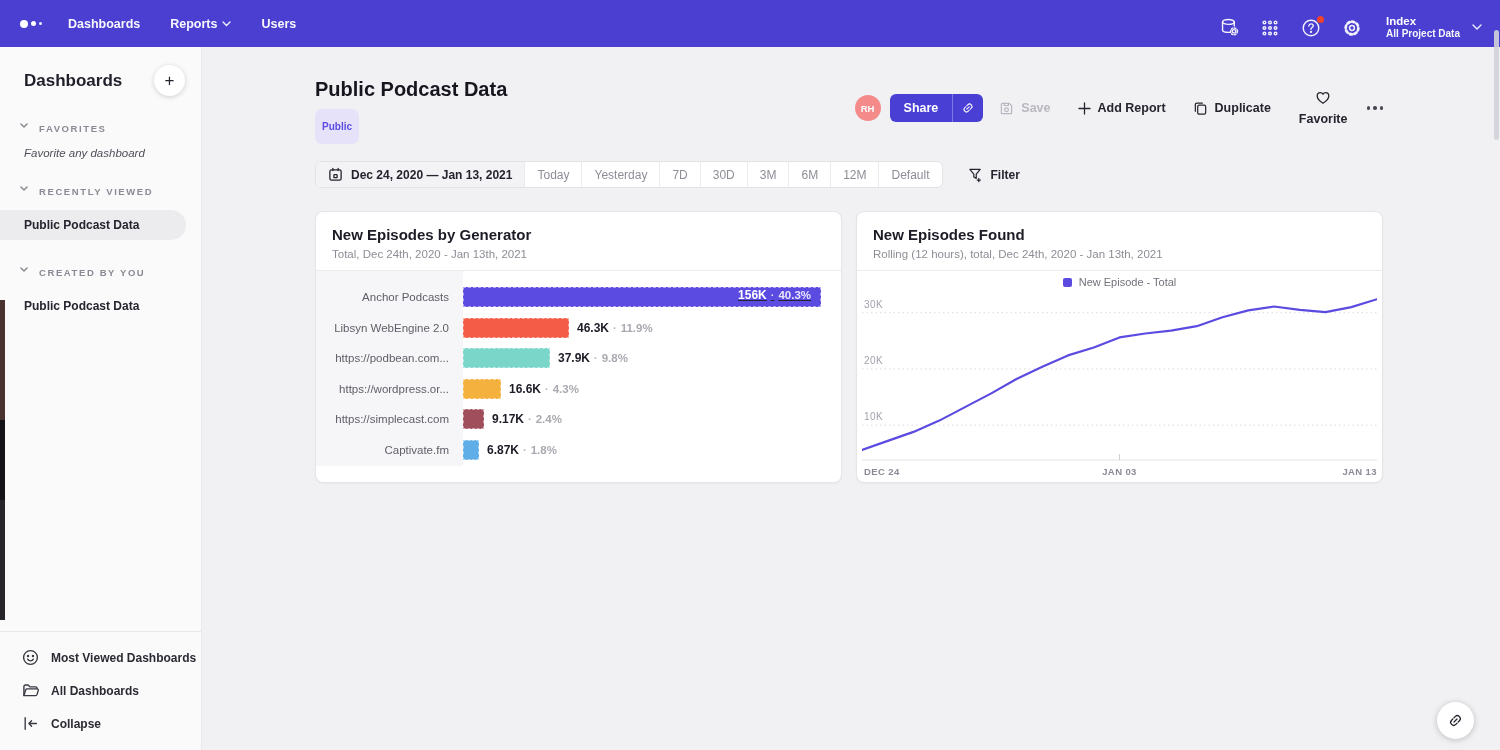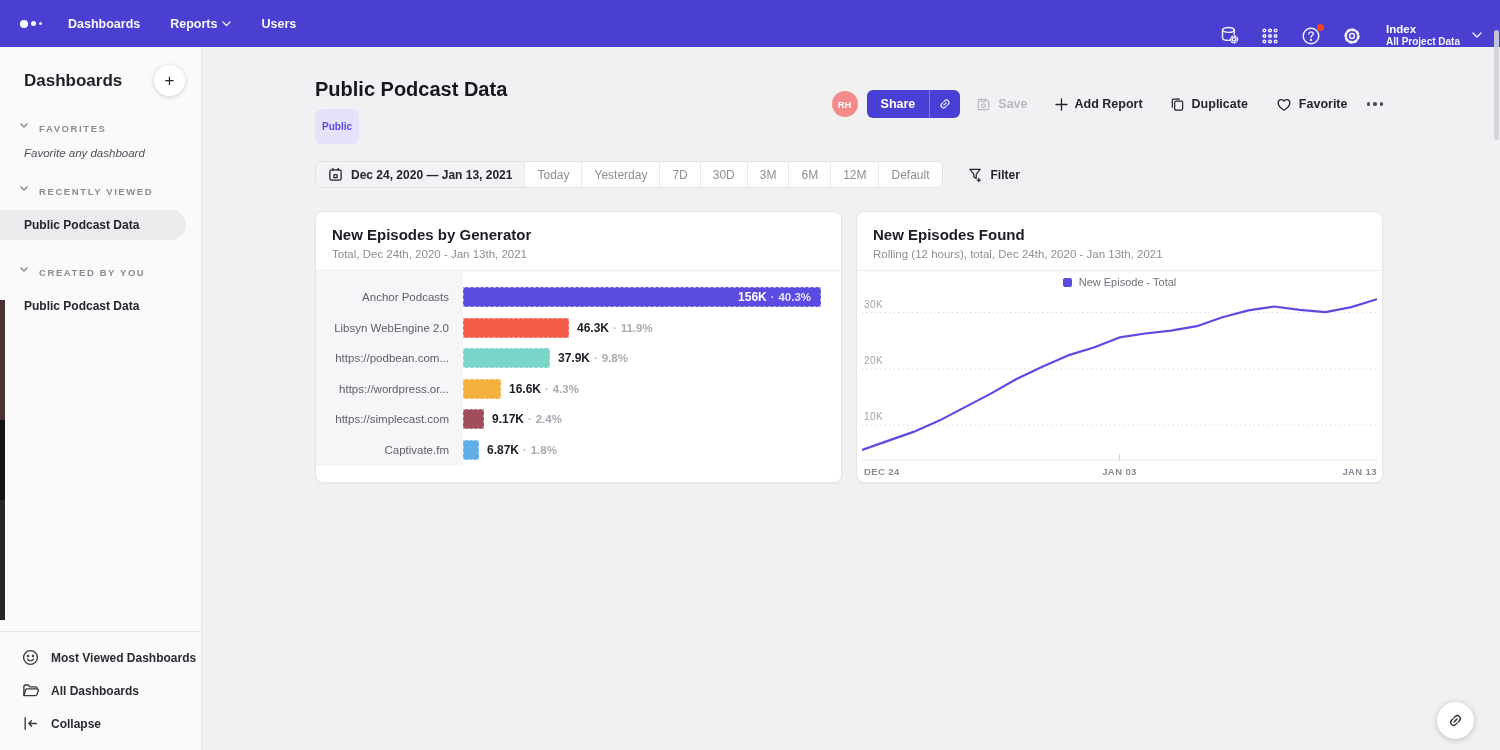--- a/index.html
+++ b/index.html
@@ -14,21 +14,21 @@
   .logo i:nth-child(1){ width:8px; height:8px; }
   .logo i:nth-child(2){ width:5px; height:5px; }
   .logo i:nth-child(3){ width:3px; height:3px; opacity:.9; }
   .nav-item { color:rgba(255,255,255,.96); font-size:12.5px; font-weight:700; margin-right:30px;
     display:flex; align-items:center; gap:5px; cursor:pointer; }
   .search-box { position:absolute; left:553px; top:10px; width:379px; height:27px;
     background:rgba(0,0,0,.16); border-radius:6px; display:flex; align-items:center; justify-content:center; gap:7px; }
   .search-box input { background:transparent; border:none; outline:none; color:rgba(255,255,255,.85);
     font-size:12px; font-family:inherit; width:220px; }
   .search-box input::placeholder { color:rgba(255,255,255,.78); }
-  .nav-right { position:absolute; right:18px; top:12px; height:47px; display:flex; align-items:center; gap:19px; }
+  .nav-right { position:absolute; right:18px; top:4px; height:47px; display:flex; align-items:center; gap:19px; }
   .nav-icon { position:relative; width:22px; height:22px; display:flex; align-items:center; justify-content:center; cursor:pointer; }
   .nav-icon svg { stroke:rgba(255,255,255,.92); fill:none; stroke-width:1.3; stroke-linecap:round; stroke-linejoin:round; }
   .help-badge { position:absolute; top:-1px; right:-2px; width:7px; height:7px; border-radius:50%; background:var(--help-badge,#f0432c); }
   .project { display:flex; align-items:center; gap:12px; color:#fff; margin-left:4px; cursor:pointer; }
   .project .pname { font-size:11.5px; font-weight:700; line-height:13px; }
   .project .pscope { font-size:10px; font-weight:700; opacity:.95; line-height:12px; }
 
   
   .sidebar { position:absolute; left:0; top:47px; width:202px; bottom:0; background:#fafafa; border-right:1px solid #e9e9eb; z-index:20; }
   .sb-head { display:flex; align-items:center; justify-content:space-between; padding:18px 16px 0 24px; }
@@ -60,21 +60,21 @@
   .share-btn { display:flex; align-items:stretch; height:28px; margin-left:9px; border-radius:6px; overflow:hidden;
     background:var(--share-bg,#4a3fd4); cursor:pointer; }
   .share-main { color:#fff; font-size:12.5px; font-weight:700; display:flex; align-items:center; padding:0 14px; }
   .share-link { width:31px; display:flex; align-items:center; justify-content:center; border-left:1px solid rgba(255,255,255,.3); }
   .share-link svg { stroke:#fff; fill:none; stroke-width:1.5; stroke-linecap:round; }
   .act { display:flex; align-items:center; gap:7px; font-size:12.5px; font-weight:700; color:#26242e; cursor:pointer; }
   .act svg { stroke:#26242e; fill:none; stroke-width:1.3; stroke-linecap:round; stroke-linejoin:round; }
   .act.disabled { color:#b9b8c1; cursor:default; }
   .act.disabled svg { stroke:#b9b8c1; }
   .a-save { margin-left:16px; } .a-add { margin-left:27px; } .a-dup { margin-left:27px; }
-  .a-fav { margin-left:28px; } .a-more { margin-left:19px; }
+  .a-fav { margin-left:28px;flex-direction:column; } .a-more { margin-left:19px; }
   .mdots { display:flex; gap:3px; padding:6px 0; cursor:pointer; }
   .mdots i { width:3.5px; height:3.5px; border-radius:50%; background:#4a4852; }
 
   
   .date-row { display:flex; align-items:center; margin-top:17px; }
   .date-control { display:inline-flex; align-items:stretch; height:27px; background:#fff;
     border:1px solid #e3e3e6; border-radius:6px; overflow:hidden; }
   .seg { display:flex; align-items:center; font-size:12px; color:#8e8d96; padding:0 12px;
     border-left:1px solid #ebebee; cursor:pointer; white-space:nowrap; }
   .seg-date { border-left:none; background:#f3f3f5; color:#26242e; font-weight:700; gap:8px; }
@@ -90,22 +90,22 @@
   .card-title { font-size:15px; font-weight:800; color:#1d1b26; }
   .card-sub { font-size:11.5px; color:#8e8d96; margin-top:5px; }
 
   
   .bar-body { position:relative; height:209px; }
   .bar-col-bg { position:absolute; left:0; top:0; width:147px; height:195px; background:#f6f6f8; }
   .bar-rows { position:relative; padding-top:11px; }
   .bar-row { display:flex; align-items:center; height:30.5px; }
   .bar-cat { width:147px; flex:none; text-align:right; padding-right:14px; font-size:11.5px; color:#5f5e68; }
   .bar-track { position:relative; flex:1; display:flex; align-items:center; }
-  .bar { height:20px; flex:none; display:flex; align-items:center; justify-content:flex-end;
-    border:1px dashed rgba(255,255,255,.5); }
+  .bar { height:20px; flex:none; display:flex; align-items:flex-start; justify-content:flex-end;
+    border:1px dashed rgba(255,255,255,.5);text-decoration:underline; }
   .bar-labels { display:flex; align-items:center; gap:4px; margin-left:8px; white-space:nowrap; }
   .bar-labels .val { font-size:12px; font-weight:800; color:#1d1b26; }
   .bar-labels .dot { font-size:11px; color:#b5b4bc; font-weight:700; }
   .bar-labels .pct { font-size:11.5px; font-weight:700; color:#aaa9b1; }
   .bar-row.inside .bar-labels { margin:0; padding-right:9px; }
   .bar-row.inside .bar-labels .val { color:#fff; }
   .bar-row.inside .bar-labels .dot { color:rgba(255,255,255,.8); }
   .bar-row.inside .bar-labels .pct { color:rgba(255,255,255,.85); }
 
   

